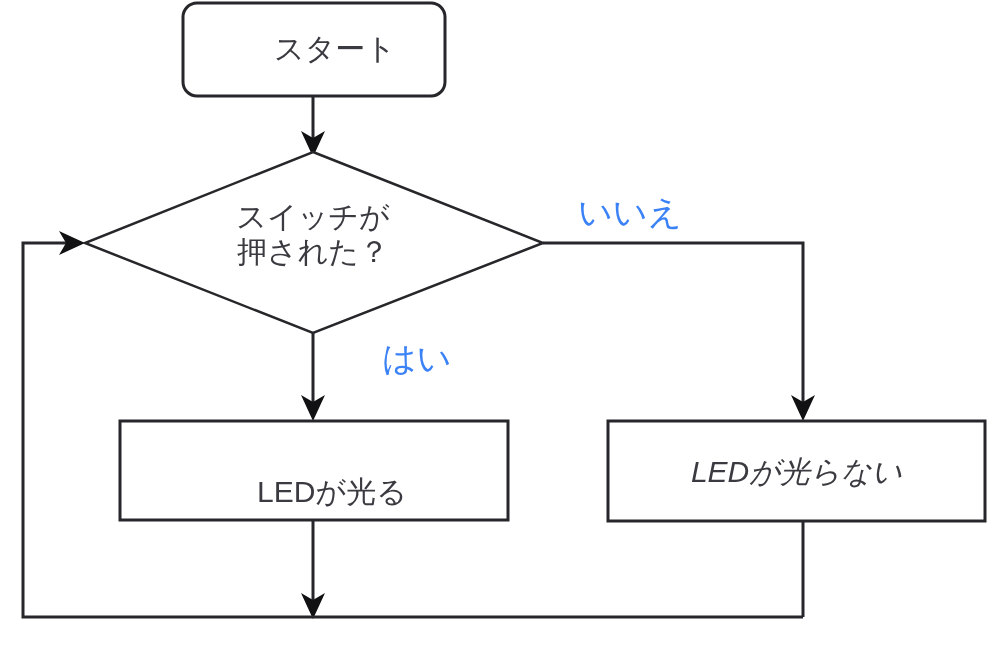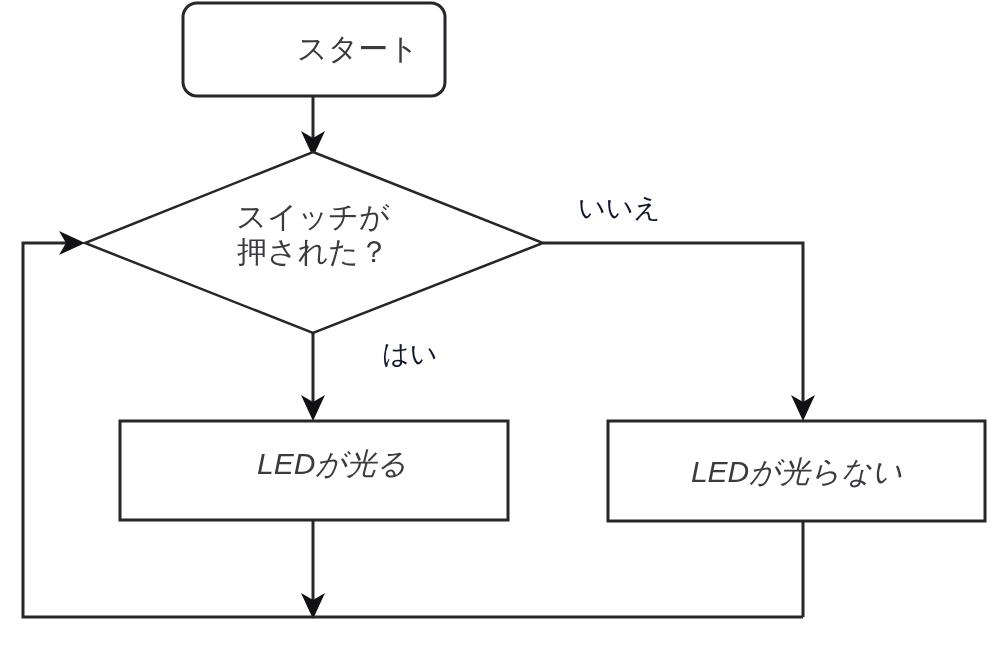--- a/index.html
+++ b/index.html
@@ -47,22 +47,22 @@
     position: absolute;
     color: #3a3a40;
     font-size: 30px;
     line-height: 1.18;
     text-align: center;
     white-space: pre-line;
     pointer-events: none;
   }
   .edge-label {
     position: absolute;
-    color: #0f172a;
-    font-size: 27px;
+    color: #3b82f6;
+    font-size: 34px;
     line-height: 1.1;
     white-space: nowrap;
     pointer-events: none;
   }
 </style>
 </head>
 <body>
 
 <div id="flowchart-root">
 
@@ -100,26 +100,26 @@
     <rect class="node-shape" x="183" y="3" width="262" height="93" rx="14" ry="14"></rect>
 
     <polygon class="node-shape thin" points="313,152 543,243 313,333 85,243"></polygon>
 
     <rect class="node-shape" x="120" y="421" width="388" height="99"></rect>
 
     <rect class="node-shape" x="608" y="421" width="377" height="100"></rect>
 
   </svg>
 
-  <div class="node-label" style="left:200px; top:31px; width:316px;">スタート</div>
+  <div class="node-label" style="left:177px; top:31px; width:316px;">スタート</div>
 
   <div class="node-label" style="left:168px; top:199px; width:290px;">スイッチが
 押された？</div>
 
-  <div class="node-label" style="left:120px; top:446px; width:424px;font-style:italic;">LEDが光る</div>
+  <div class="node-label" style="left:120px; top:474px; width:424px;">LEDが光る</div>
 
   <div class="node-label" style="left:608px; top:454px; width:377px;font-style:italic;">LEDが光らない</div>
 
   <div class="edge-label" style="left:578px; top:194px;">いいえ</div>
 
   <div class="edge-label" style="left:338px; top:340px;margin-left:44px;">はい</div>
 
 </div>
 
 </body></html>

